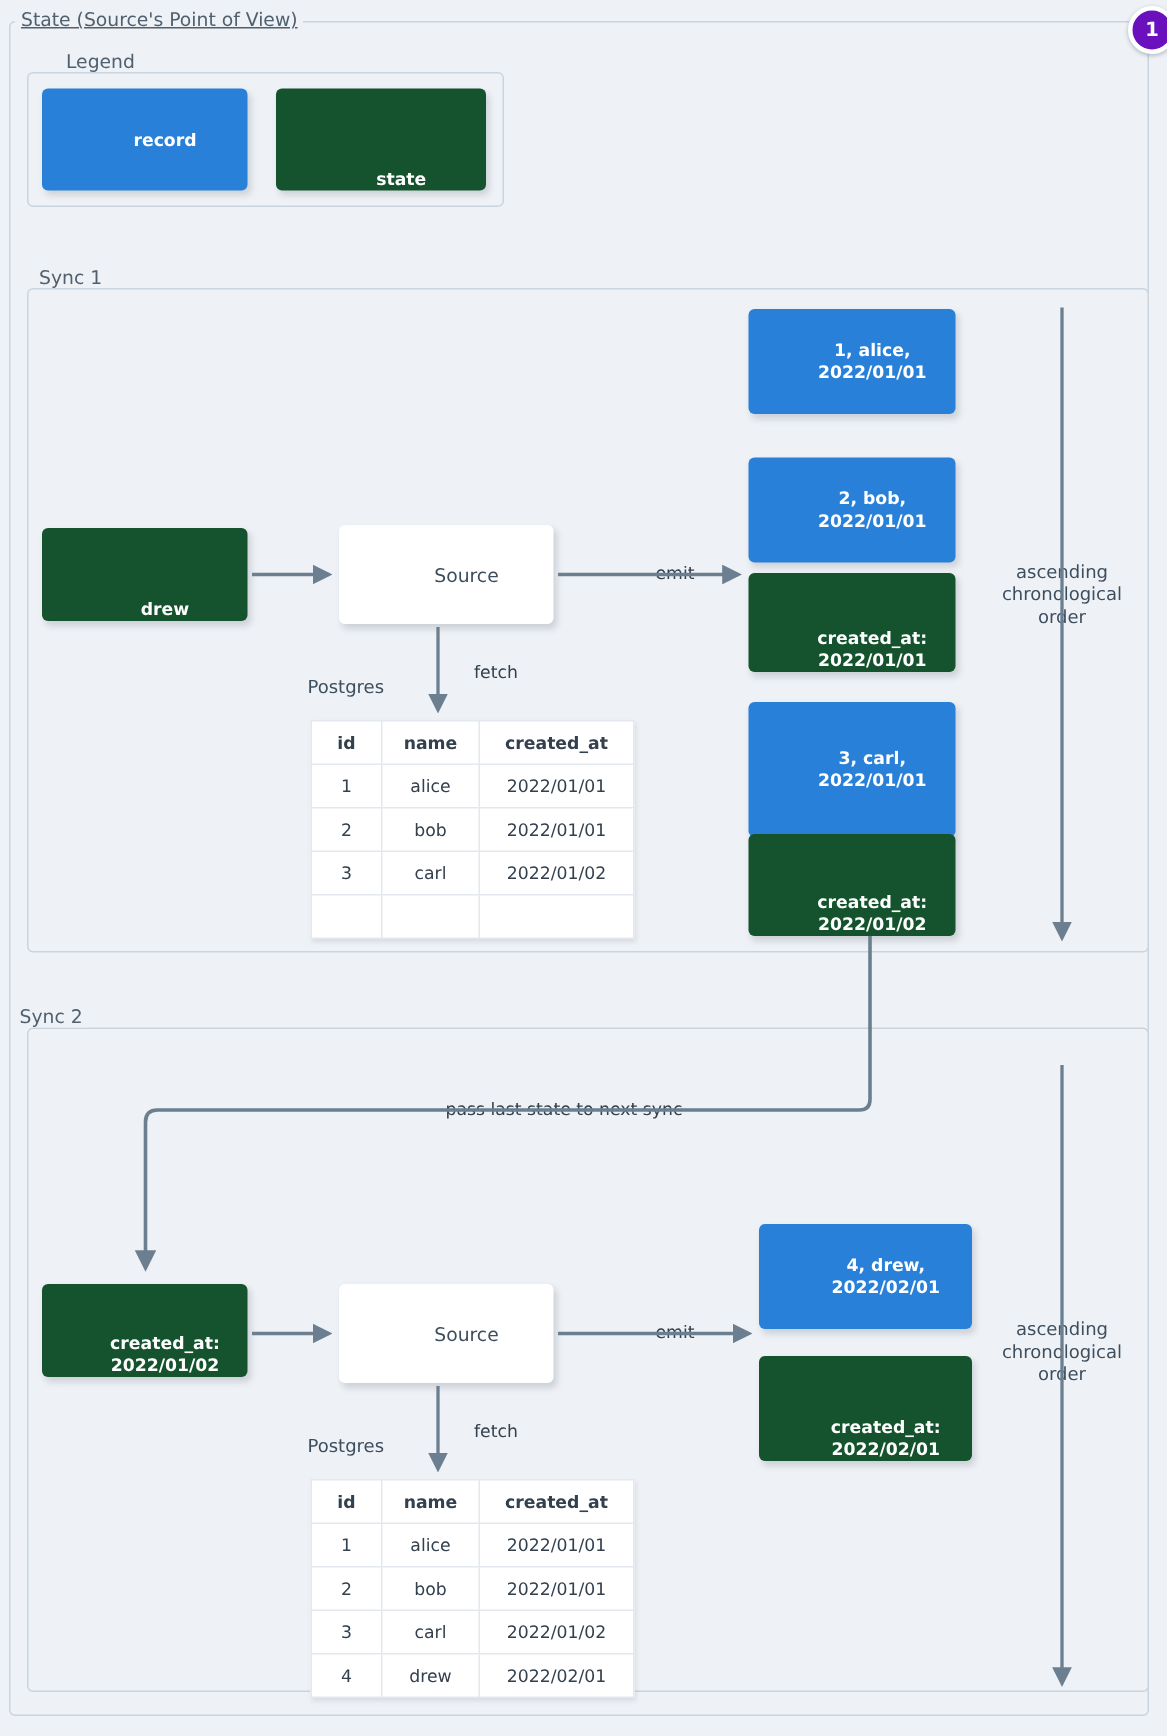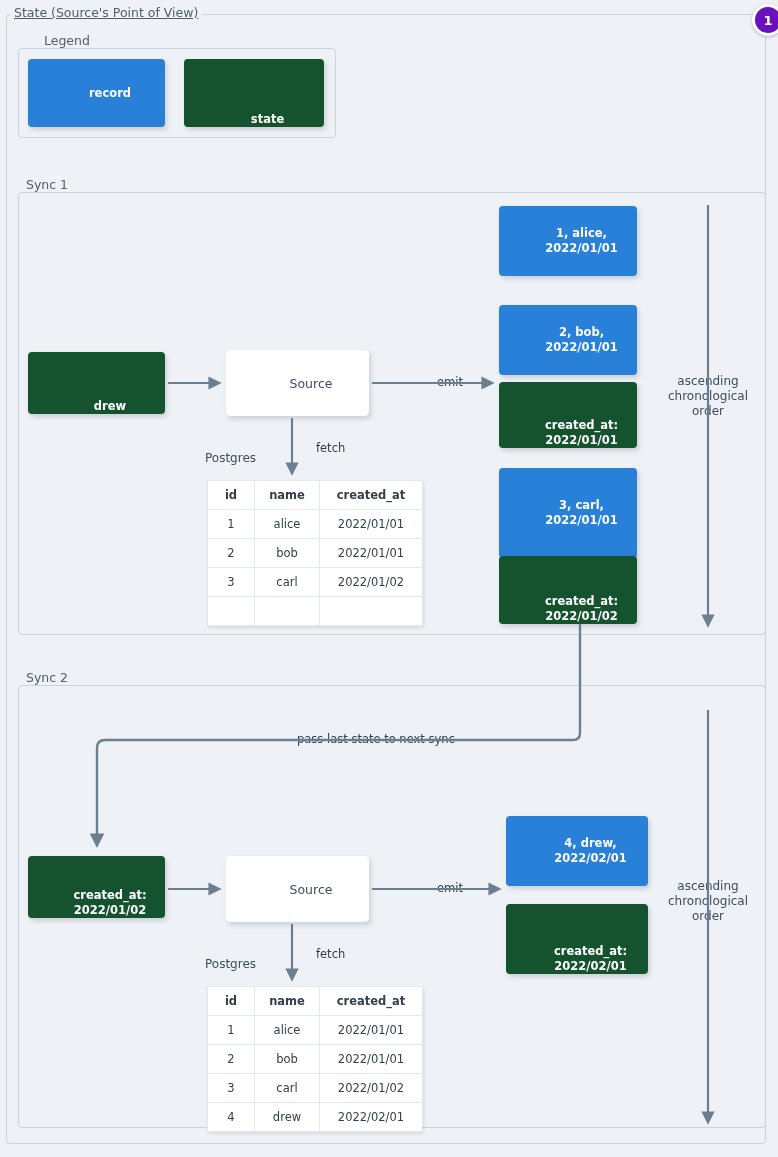--- a/index.html
+++ b/index.html
@@ -212,21 +212,21 @@
 <div class="node state" style="left:499px; top:556px; width:138px; height:68px;">
   <span>created_at:
 2022/01/02</span>
 </div>
 
 <div class="ftext" style="left:663px; top:374px; width:90px;">ascending
 chronological
 order</div>
 
 <div class="cluster" style="left:18px; top:685px; width:748px; height:443px;"></div>
-<div class="cluster-label" style="left:22px; top:671px;text-align:right;">Sync 2</div>
+<div class="cluster-label" style="left:9px; top:671px;text-align:right;">Sync 2</div>
 
 <div class="edge-label" style="left:258px; top:732px;">pass last state to next sync</div>
 
 <div class="node state" style="left:28px; top:856px; width:137px; height:62px;">
   <span>created_at:
 2022/01/02</span>
 </div>
 
 <div class="node plain" style="left:226px; top:856px; width:143px; height:66px;">
   <span>Source</span>

